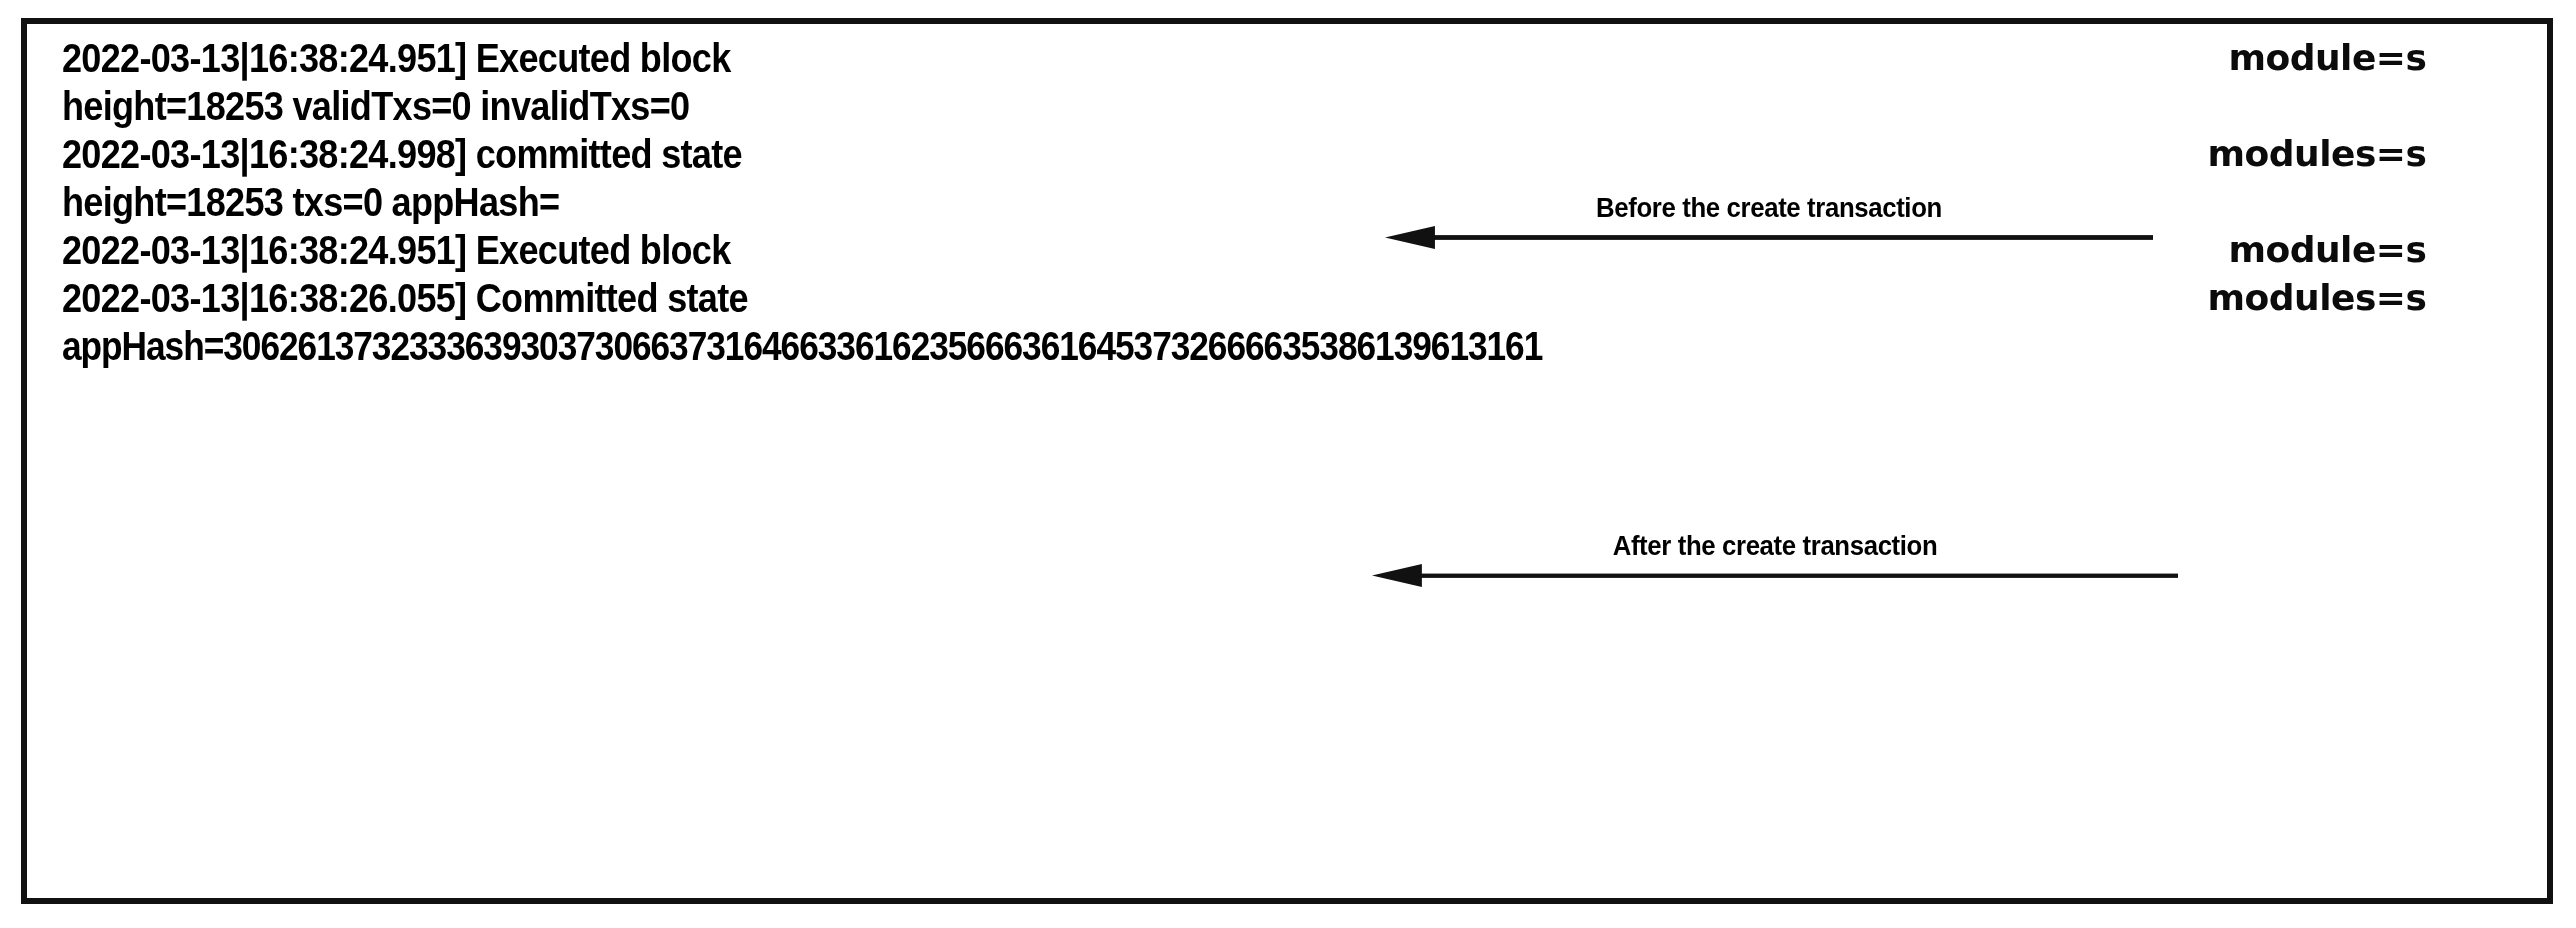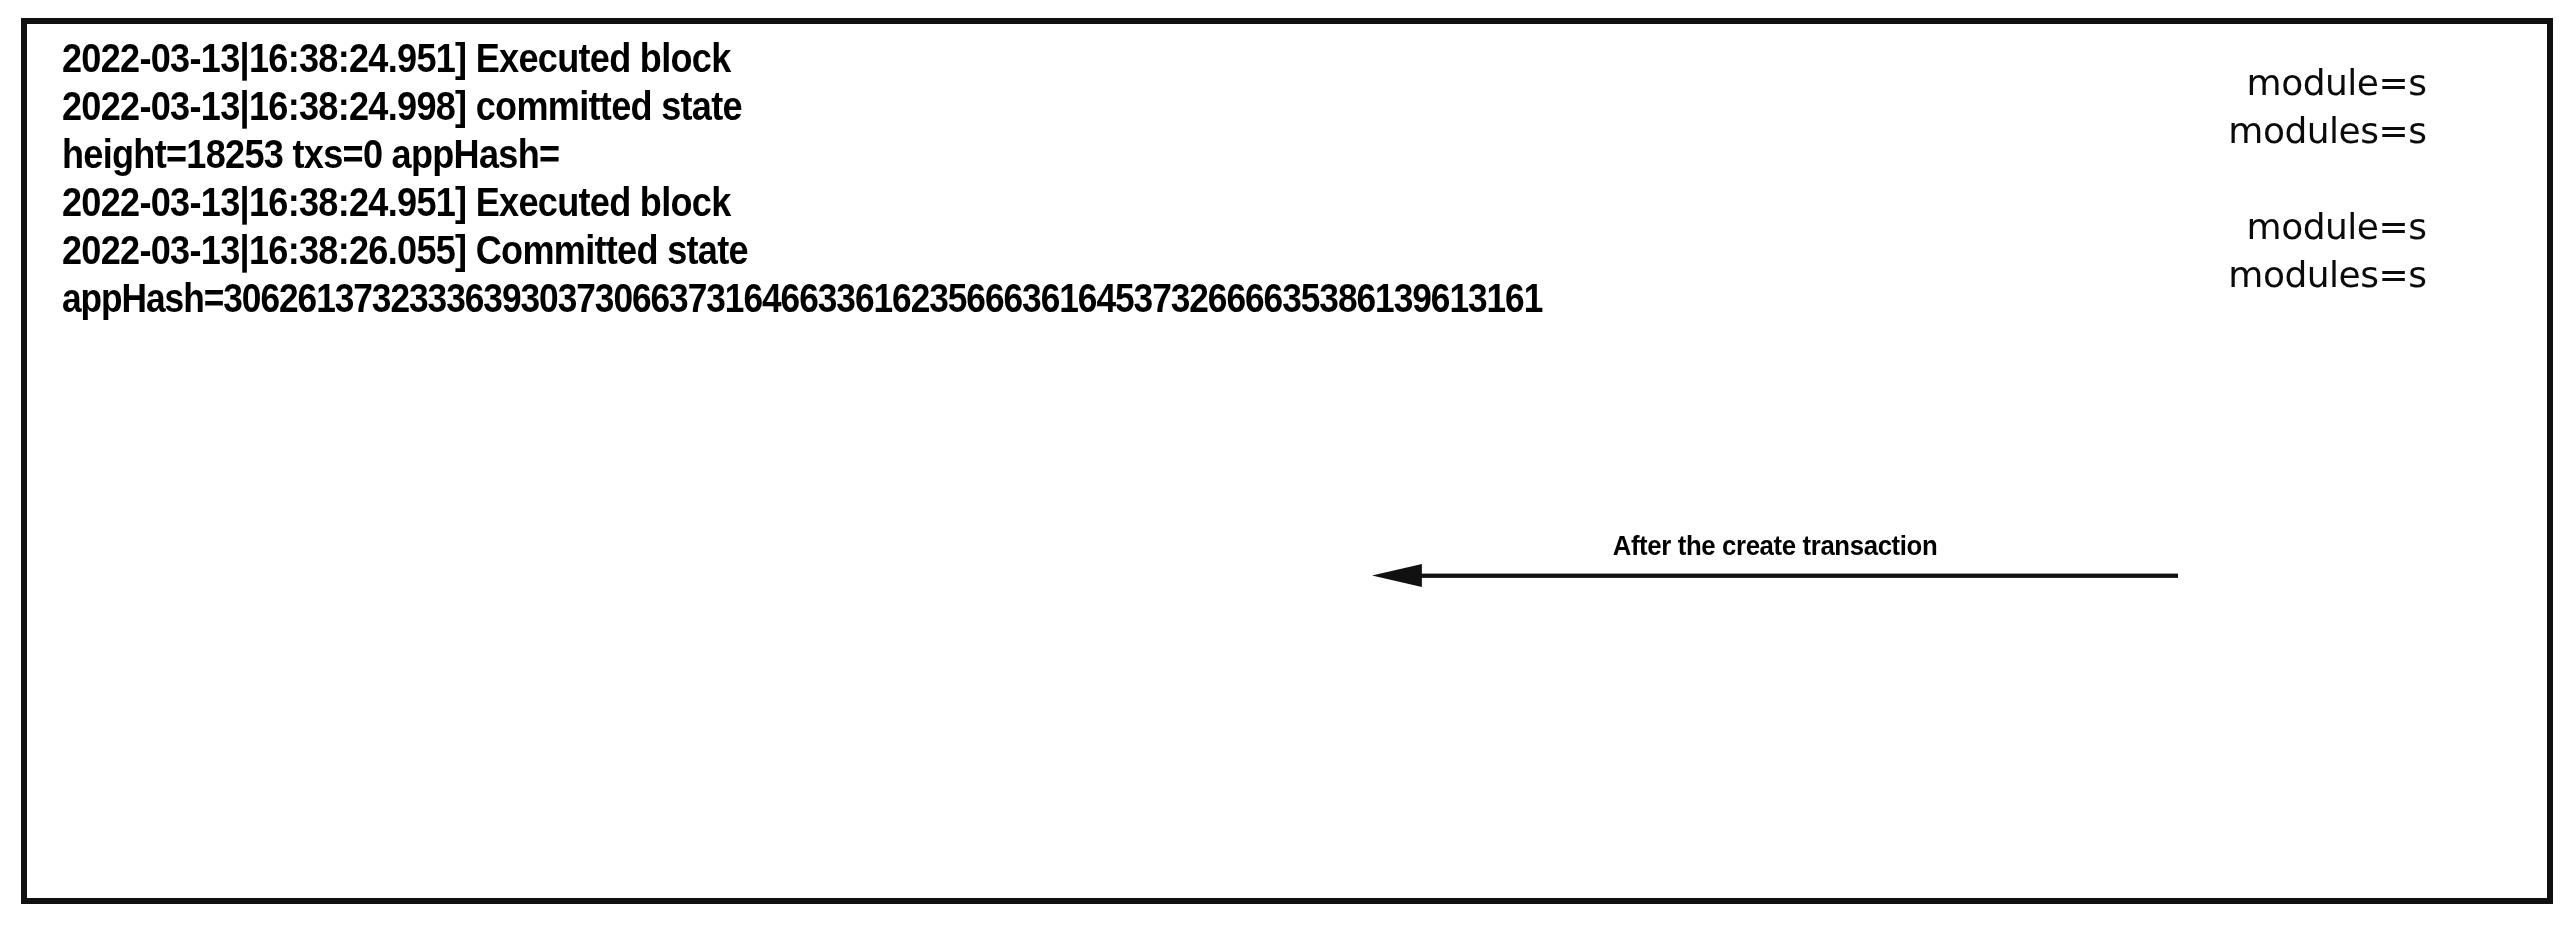--- a/index.html
+++ b/index.html
@@ -63,24 +63,23 @@
     transform: scaleX(0.86);
   }
 
   
   .log-tag {
     position: absolute;
     right: 111px;
     top: 0;
     font-family: "DejaVu Sans", sans-serif;
     font-size: 36px;
-    font-weight: 400;
+    font-weight: 700;
     color: #0b0b0b;
     letter-spacing: -0.5px;
-    margin-top: 25px;
   }
 
   
   .annotation {
     position: absolute;
     height: 67px;
   }
 
   .annotation-label {
     position: absolute;
@@ -119,20 +118,23 @@
 
   <div class="figure-frame">
 
     <div class="log-block">
 
       <div class="log-line">
         <span class="log-main">2022-03-13|16:38:24.951] Executed block</span>
         <span class="log-tag">module=s</span>
       </div>
 
+      <div class="log-line">
+        <span class="log-main">height=18253 validTxs=0 invalidTxs=0</span>
+      </div>
 
       <div class="log-line">
         <span class="log-main">2022-03-13|16:38:24.998] committed state</span>
         <span class="log-tag">modules=s</span>
       </div>
 
       <div class="log-line">
         <span class="log-main">height=18253 txs=0 appHash=</span>
       </div>
 
@@ -148,20 +150,29 @@
       </div>
 
 
       <div class="log-line">
         <span class="log-main hash">appHash=30626137323336393037306637316466336162356663616453732666635386139613161</span>
       </div>
 
 
     </div>
 
+    <div class="annotation" style="left: 1358px; top: 168px; width: 768px;">
+      <div class="annotation-label">Before the create transaction</div>
+      <div class="annotation-arrow">
+        <svg viewBox="0 0 800 24" preserveAspectRatio="none">
+          <polygon points="0,12 52,0 52,24" fill="#111111"></polygon>
+          <rect x="50" y="9.5" width="750" height="5" fill="#111111"></rect>
+        </svg>
+      </div>
+    </div>
 
     <div class="annotation" style="left: 1345px; top: 506px; width: 806px;">
       <div class="annotation-label">After the create transaction</div>
       <div class="annotation-arrow">
         <svg viewBox="0 0 840 24" preserveAspectRatio="none">
           <polygon points="0,12 52,0 52,24" fill="#111111"></polygon>
           <rect x="50" y="10" width="790" height="4.5" fill="#111111"></rect>
         </svg>
       </div>
     </div>

